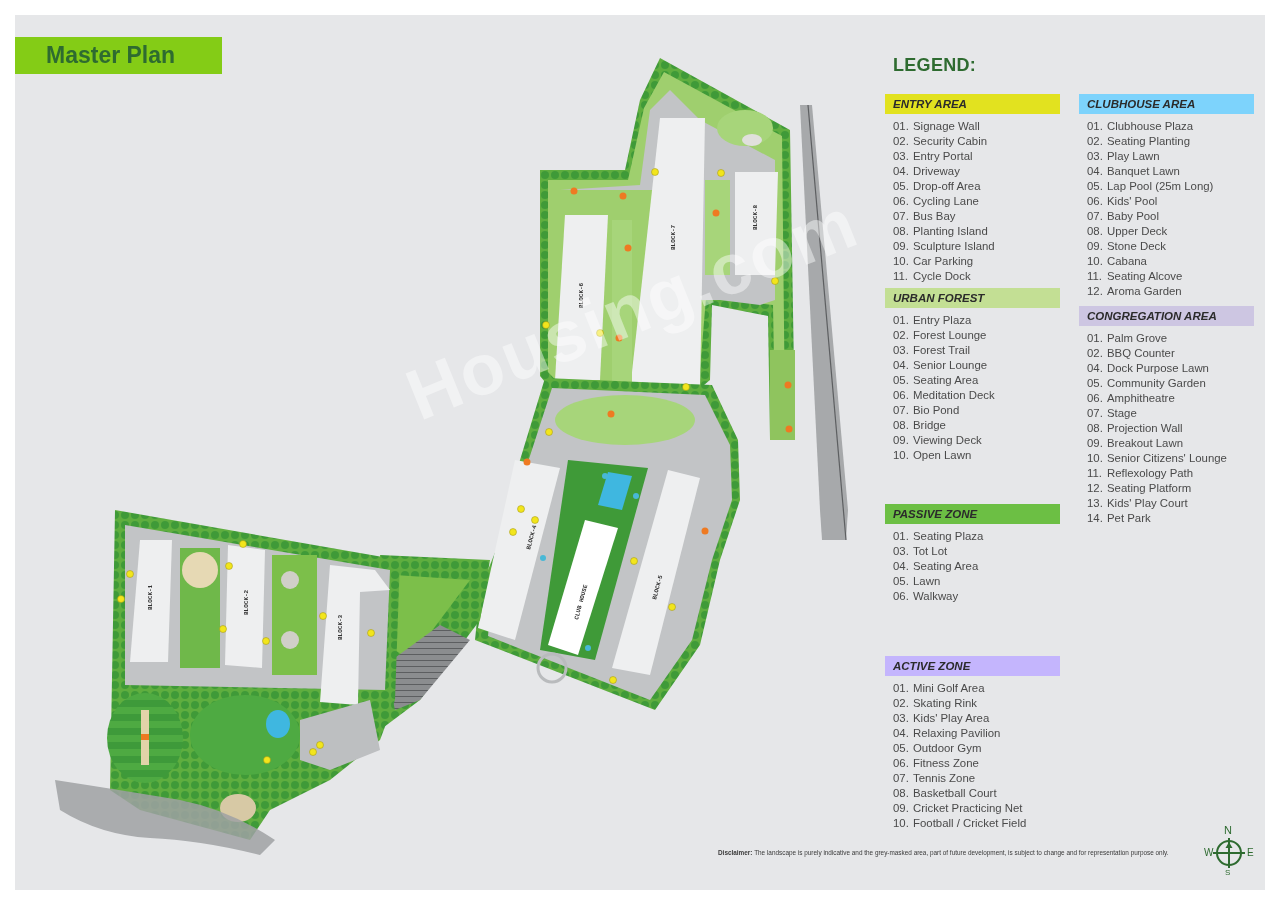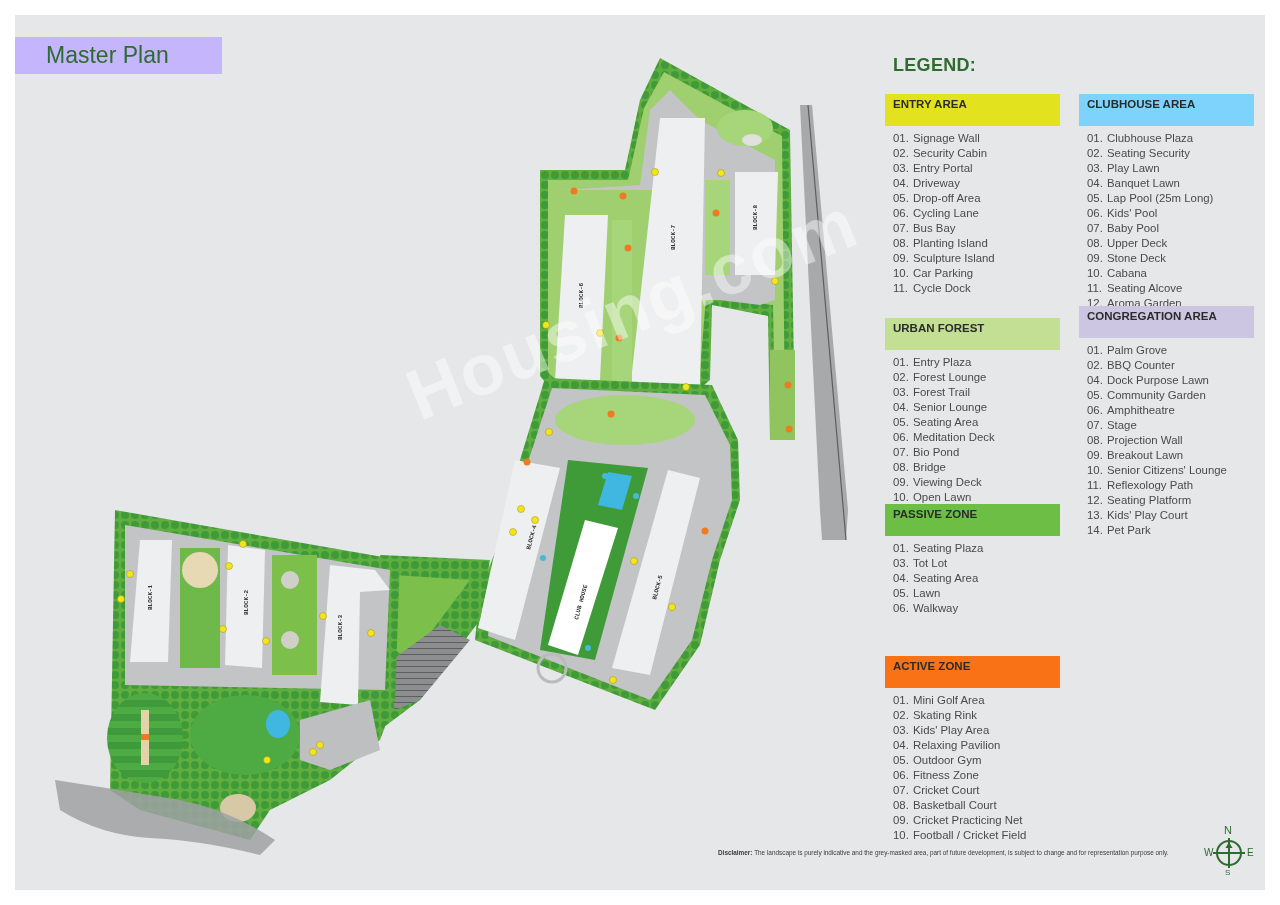--- a/index.html
+++ b/index.html
@@ -1,23 +1,23 @@
 <!DOCTYPE html>
 <html><head>
 <meta charset="utf-8">
 <style>
   html,body{margin:0;padding:0;}
   body{width:1280px;height:905px;background:#ffffff;position:relative;overflow:hidden;font-family:"Liberation Sans",sans-serif;}
   .panel{position:absolute;left:15px;top:15px;width:1250px;height:875px;background:#e6e7e9;}
-  .title-box{position:absolute;left:15px;top:37px;width:207px;height:37px;background:#c4b5fd;}
+  .title-box{position:absolute;left:15px;top:37px;width:207px;height:37px;background:#84cc16;font-weight:bold;}
   .title{position:absolute;left:31px;top:5px;font-size:23px;color:#2e6b30;white-space:nowrap;}
   .map{position:absolute;left:15px;top:15px;}
   .legend-title{position:absolute;left:893px;top:55px;font-size:18px;font-weight:bold;color:#2e6b30;letter-spacing:0.3px;}
   .section{position:absolute;width:175px;}
-  .section .hdr{height:32px;line-height:20px;padding-left:8px;font-size:11.5px;font-weight:bold;color:#2b2b2b;}
+  .section .hdr{height:20px;line-height:20px;padding-left:8px;font-size:11.5px;font-weight:bold;color:#2b2b2b;font-style:italic;}
   .section ol{list-style:none;margin:5px 0 0 0;padding:0 0 0 8px;}
   .section li{font-size:11.4px;line-height:15px;color:#4a4a4a;white-space:nowrap;}
   .section li .num{display:inline-block;width:20px;}
   .section li .cont{padding-left:20px;display:block;}
   .disclaimer{position:absolute;left:718px;top:849px;font-size:6.4px;color:#3a3a3a;white-space:nowrap;}
   .disclaimer b{font-weight:bold;}
   .compass{position:absolute;left:1203px;top:824px;width:50px;height:56px;}
   .compass .lbl{position:absolute;font-size:10px;color:#2e6b30;}
   .watermark{position:absolute;left:395px;top:360px;font-size:72px;color:rgba(255,255,255,0.45);transform:rotate(-22deg);transform-origin:left top;font-weight:bold;letter-spacing:2px;white-space:nowrap;pointer-events:none;}
 </style>
@@ -185,35 +185,35 @@
     <li><span class="num">09.</span><span>Sculpture Island</span></li>
     <li><span class="num">10.</span><span>Car Parking</span></li>
     <li><span class="num">11.</span><span>Cycle Dock</span></li>
   </ol>
 </div>
 
 <div class="section" style="left:1079px;top:94px;">
   <div class="hdr" style="background:#7dd3fc;">CLUBHOUSE AREA</div>
   <ol>
     <li><span class="num">01.</span><span>Clubhouse Plaza</span></li>
-    <li><span class="num">02.</span><span>Seating Security</span></li>
+    <li><span class="num">02.</span><span>Seating Planting</span></li>
     <li><span class="num">03.</span><span>Play Lawn</span></li>
     <li><span class="num">04.</span><span>Banquet Lawn</span></li>
     <li><span class="num">05.</span><span>Lap Pool (25m Long)</span></li>
     <li><span class="num">06.</span><span>Kids' Pool</span></li>
     <li><span class="num">07.</span><span>Baby Pool</span></li>
     <li><span class="num">08.</span><span>Upper Deck</span></li>
     <li><span class="num">09.</span><span>Stone Deck</span></li>
     <li><span class="num">10.</span><span>Cabana</span></li>
     <li><span class="num">11.</span><span>Seating Alcove</span></li>
     <li><span class="num">12.</span><span>Aroma Garden</span></li>
   </ol>
 </div>
 
-<div class="section" style="left:885px;top:318px;">
+<div class="section" style="left:885px;top:288px;">
   <div class="hdr" style="background:#c3df94;">URBAN FOREST</div>
   <ol>
     <li><span class="num">01.</span><span>Entry Plaza</span></li>
     <li><span class="num">02.</span><span>Forest Lounge</span></li>
     <li><span class="num">03.</span><span>Forest Trail</span></li>
     <li><span class="num">04.</span><span>Senior Lounge</span></li>
     <li><span class="num">05.</span><span>Seating Area</span></li>
     <li><span class="num">06.</span><span>Meditation Deck</span></li>
     <li><span class="num">07.</span><span>Bio Pond</span></li>
     <li><span class="num">08.</span><span>Bridge</span></li>
@@ -246,29 +246,29 @@
   <ol>
     <li><span class="num">01.</span><span>Seating Plaza</span></li>
     <li><span class="num">03.</span><span>Tot Lot</span></li>
     <li><span class="num">04.</span><span>Seating Area</span></li>
     <li><span class="num">05.</span><span>Lawn</span></li>
     <li><span class="num">06.</span><span>Walkway</span></li>
   </ol>
 </div>
 
 <div class="section" style="left:885px;top:656px;">
-  <div class="hdr" style="background:#f97316;">ACTIVE ZONE</div>
+  <div class="hdr" style="background:#c4b5fd;">ACTIVE ZONE</div>
   <ol>
     <li><span class="num">01.</span><span>Mini Golf Area</span></li>
     <li><span class="num">02.</span><span>Skating Rink</span></li>
     <li><span class="num">03.</span><span>Kids' Play Area</span></li>
     <li><span class="num">04.</span><span>Relaxing Pavilion</span></li>
     <li><span class="num">05.</span><span>Outdoor Gym</span></li>
     <li><span class="num">06.</span><span>Fitness Zone</span></li>
-    <li><span class="num">07.</span><span>Cricket Court</span></li>
+    <li><span class="num">07.</span><span>Tennis Zone</span></li>
     <li><span class="num">08.</span><span>Basketball Court</span></li>
     <li><span class="num">09.</span><span>Cricket Practicing Net</span></li>
     <li><span class="num">10.</span><span>Football / Cricket Field</span></li>
   </ol>
 </div>
 
 <div class="disclaimer"><b>Disclaimer:</b><span> The landscape is purely indicative and the grey-masked area, part of future development, is subject to change and for representation purpose only.</span></div>
 
 <div class="compass">
   <span class="lbl" style="left:21px;top:0px;font-size:11px;">N</span>

